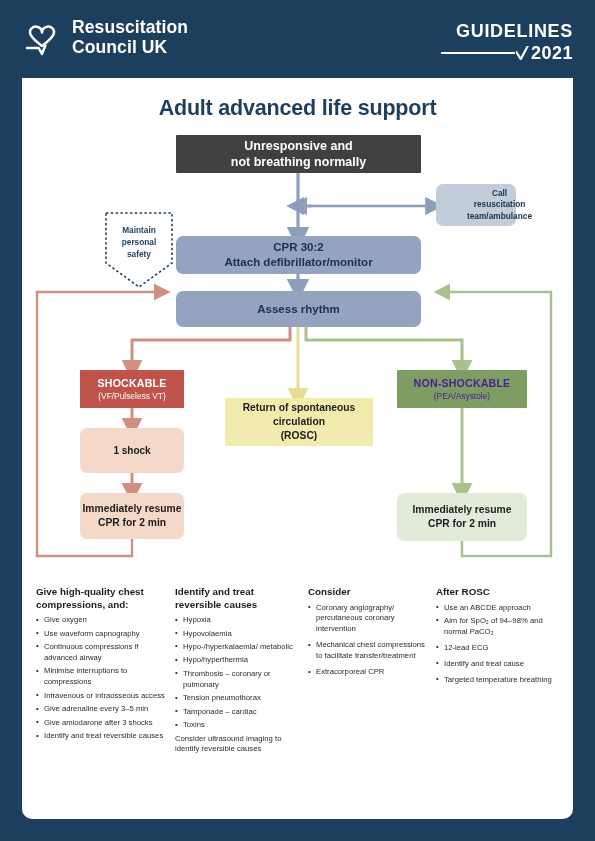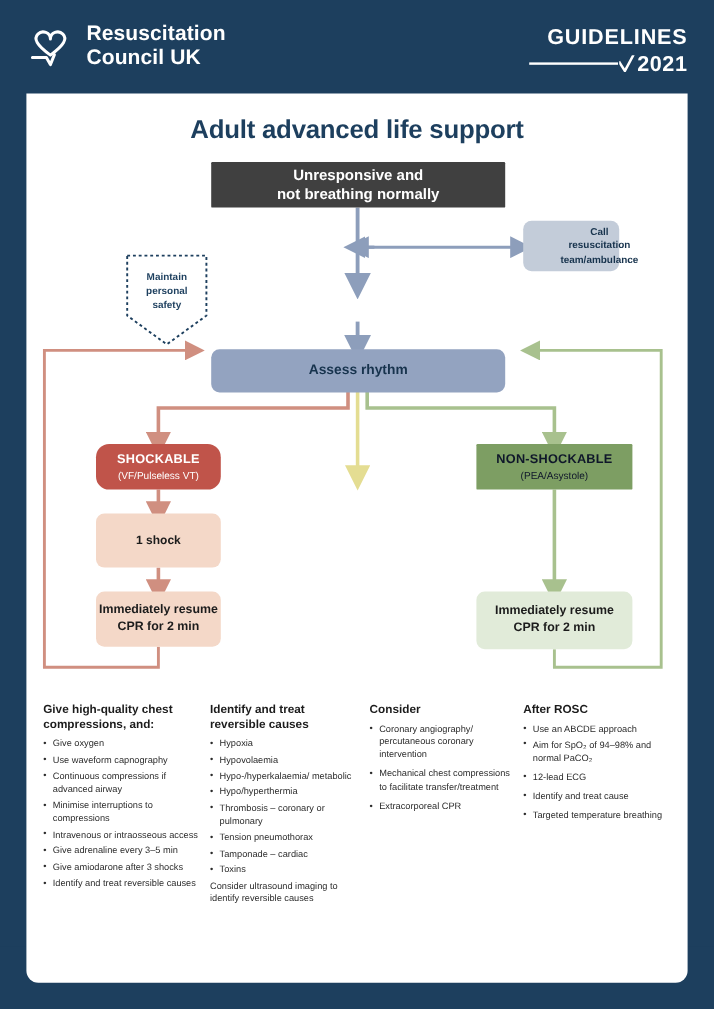--- a/index.html
+++ b/index.html
@@ -30,24 +30,24 @@
 
   
   .box{position:absolute;box-sizing:border-box;display:flex;flex-direction:column;align-items:center;justify-content:center;text-align:center;}
   .box .b-main{font-weight:bold;}
   .box .b-sub{font-weight:normal;}
 
   .b-unresponsive{background:#404040;color:#fff;font-size:12.5px;line-height:1.3;border-radius:1px;}
   .b-call{background:#c3ccd9;color:#17334d;font-size:8.3px;line-height:1.35;font-weight:bold;border-radius:7px;padding-left:47px;}
   .b-cpr{background:#93a3c0;color:#17334d;font-size:11.5px;line-height:1.3;font-weight:bold;border-radius:7px;}
   .b-assess{background:#93a3c0;color:#17334d;font-size:11.5px;font-weight:bold;border-radius:7px;}
-  .b-shockable{background:#c0544a;color:#fff;border-radius:11px;}
+  .b-shockable{background:#c0544a;color:#fff;border-radius:0;}
   .b-shockable .b-main{font-size:10.6px;letter-spacing:.2px;}
   .b-shockable .b-sub{font-size:8.4px;margin-top:2px;}
-  .b-nonshock{background:#7d9e63;color:#0f172a;border-radius:1px;}
+  .b-nonshock{background:#7d9e63;color:#4c1d95;border-radius:1px;}
   .b-nonshock .b-main{font-size:10.6px;letter-spacing:.2px;}
   .b-nonshock .b-sub{font-size:8.4px;margin-top:2px;}
   .b-shock1{background:#f4d8c8;color:#1c1c1c;font-size:10px;font-weight:bold;border-radius:7px;}
   .b-resume-red{background:#f4d8c8;color:#1c1c1c;font-size:10.3px;line-height:1.35;font-weight:bold;border-radius:7px;}
   .b-resume-green{background:#e1ebd9;color:#1c1c1c;font-size:10.3px;line-height:1.35;font-weight:bold;border-radius:7px;}
   .b-rosc{background:#f2ebae;color:#1c1c1c;font-size:10.3px;line-height:1.35;font-weight:bold;border-radius:1px;}
 
   .safety{position:absolute;left:82px;top:133px;width:70px;height:78px;}
   .safety svg{position:absolute;left:0;top:0;}
   .safety .s-text{position:absolute;left:0;top:13px;width:70px;text-align:center;color:#1d3f5e;font-size:8.3px;font-weight:bold;line-height:1.45;}
@@ -157,39 +157,48 @@
     <div class="box b-unresponsive" style="left:154px;top:57px;width:245px;height:38px;">
       <div class="b-main">Unresponsive and</div>
       <div class="b-main">not breathing normally</div>
     </div>
 
     <div class="box b-call" style="left:414px;top:106px;width:80px;height:42px;">
       <div>Call resuscitation</div>
       <div>team/ambulance</div>
     </div>
 
+    <div class="box b-cpr" style="left:154px;top:158px;width:245px;height:38px;">
+      <div>CPR 30:2</div>
+      <div>Attach defibrillator/monitor</div>
+    </div>
 
     <div class="box b-assess" style="left:154px;top:213px;width:245px;height:36px;">
       <div>Assess rhythm</div>
     </div>
 
     <div class="box b-shockable" style="left:58px;top:292px;width:104px;height:38px;">
       <div class="b-main">SHOCKABLE</div>
       <div class="b-sub">(VF/Pulseless VT)</div>
     </div>
 
     <div class="box b-shock1" style="left:58px;top:350px;width:104px;height:45px;">
       <div>1 shock</div>
     </div>
 
     <div class="box b-resume-red" style="left:58px;top:415px;width:104px;height:46px;">
       <div>Immediately resume</div>
       <div>CPR for 2 min</div>
     </div>
 
+    <div class="box b-rosc" style="left:203px;top:320px;width:148px;height:48px;">
+      <div>Return of spontaneous</div>
+      <div>circulation</div>
+      <div>(ROSC)</div>
+    </div>
 
     <div class="box b-nonshock" style="left:375px;top:292px;width:130px;height:38px;">
       <div class="b-main">NON-SHOCKABLE</div>
       <div class="b-sub">(PEA/Asystole)</div>
     </div>
 
     <div class="box b-resume-green" style="left:375px;top:415px;width:130px;height:48px;">
       <div>Immediately resume</div>
       <div>CPR for 2 min</div>
     </div>

